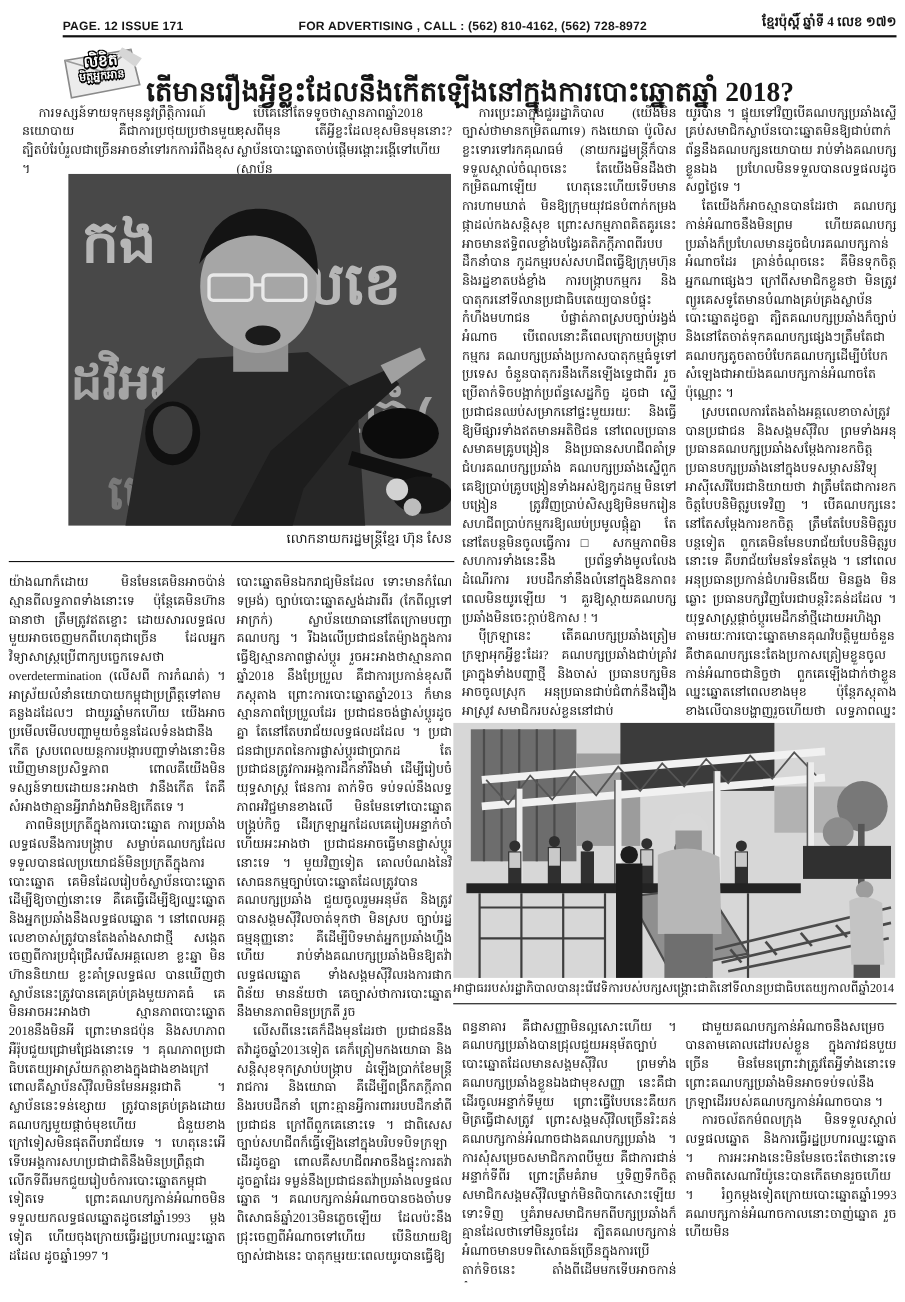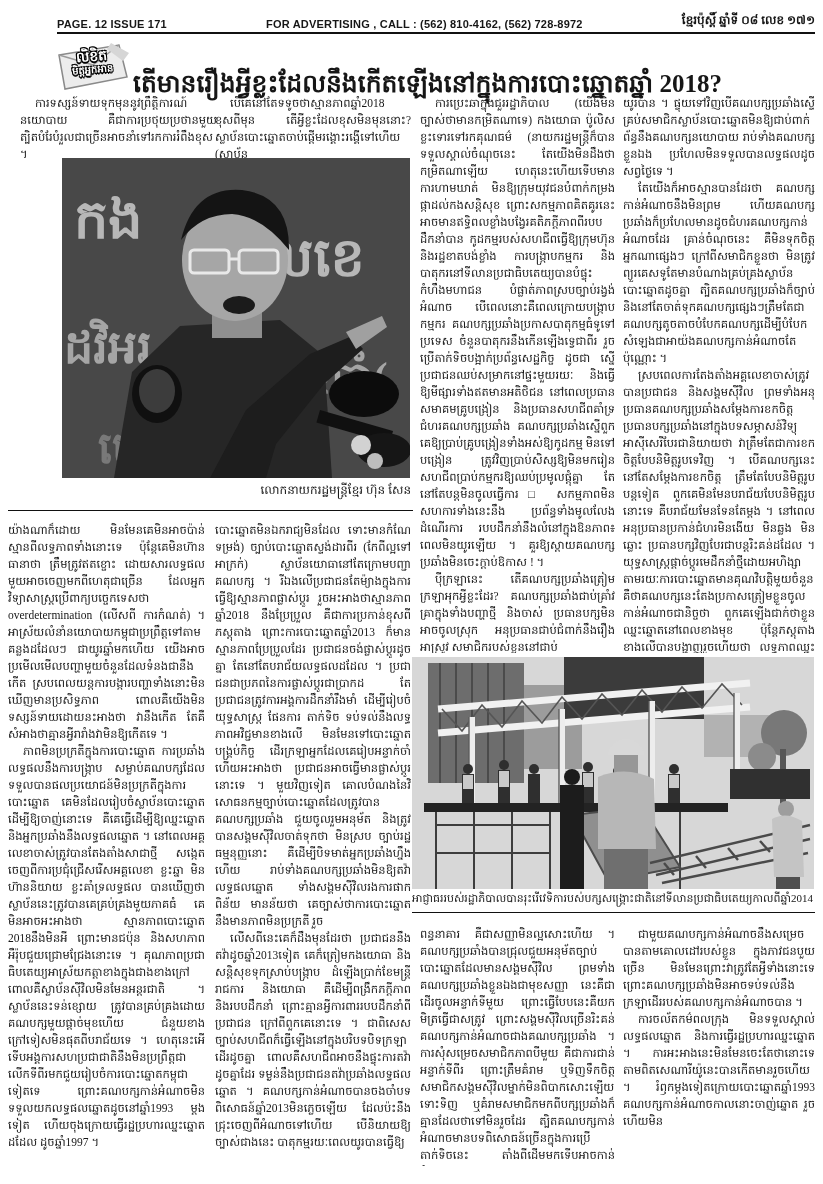--- a/index.html
+++ b/index.html
@@ -29,38 +29,38 @@
   .col p.cont{text-indent:0;}
   .c1t{left:20px;  top:95px; width:197px;height:63px;}
   .c2t{left:215px;top:95px; width:196px;height:63px;}
   .c1m{left:8px;  top:522px;width:197px;height:644px;}
   .c2m{left:215px;top:522px;width:196px;height:644px;}
   .c3t{left:420px;top:95px; width:195px;height:558px;}
   .c4t{left:623px;top:95px; width:192px;height:558px;}
   .c3b{left:420px;top:926px;width:195px;height:240px;}
   .c4b{left:623px;top:926px;width:192px;height:240px;}
   
-  .fig{position:absolute;margin:0;padding:0;}
+  .fig{position:absolute;margin:0;padding:0;font-family:Liberation Mono, monospace;}
   .fig1{left:62px;top:158px;width:348px;height:320px;}
   .fig1 svg{display:block;}
   .cap1{position:absolute;left:8px;top:482px;width:403px;text-align:right;font-size:12px;}
   .rule1{position:absolute;left:8px;top:510px;width:405px;border-top:1.5px solid #111;}
   .fig2{left:412px;top:657px;width:402px;height:232px;}
   .cap2{position:absolute;left:412px;top:891px;width:402px;font-size:11px;white-space:nowrap;overflow:hidden;}
   .rule2{position:absolute;left:412px;top:912px;width:403px;border-top:1.5px solid #111;}
 </style>
 </head>
 <body>
 
 <div class="page">
 
   <div class="hdr">
     <span class="h-left">PAGE. 12  ISSUE 171</span>
     <span class="h-center">FOR ADVERTISING ,  CALL : (562) 810-4162, (562) 728-8972</span>
-    <span class="h-right">ខ្មែរប៉ុស្តិ៍ ឆ្នាំទី ០៨  លេខ ១៧១</span>
+    <span class="h-right">ខ្មែរប៉ុស្តិ៍ ឆ្នាំទី 4  លេខ ១៧១</span>
   </div>
 
   <div class="logo">
     <svg width="76" height="50" viewBox="0 0 76 50">
       <polygon points="6,12 66,2 74,34 12,46" fill="#ececec" stroke="#8a8a8a" stroke-width="1.5"></polygon>
       <polyline points="6,12 40,22 66,2" fill="none" stroke="#9a9a9a" stroke-width="1.5"></polyline>
       <polygon points="58,0 76,10 70,18 54,6" fill="#d6d6d6"></polygon>
     </svg>
     <div class="logo-text">
       <span class="l1">លិខិត</span>

